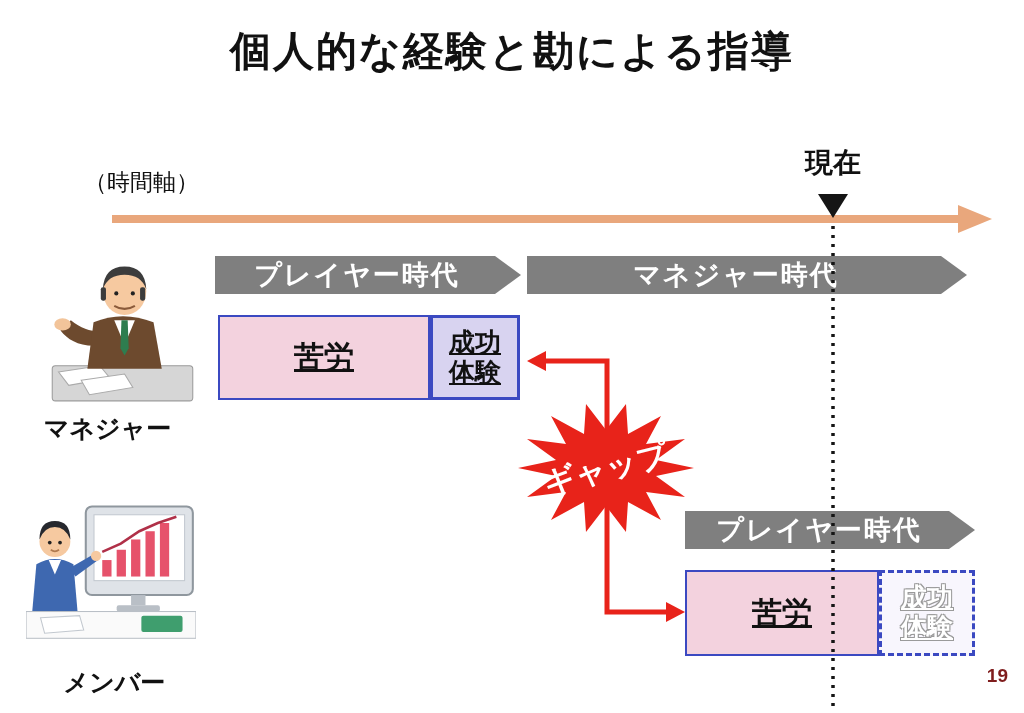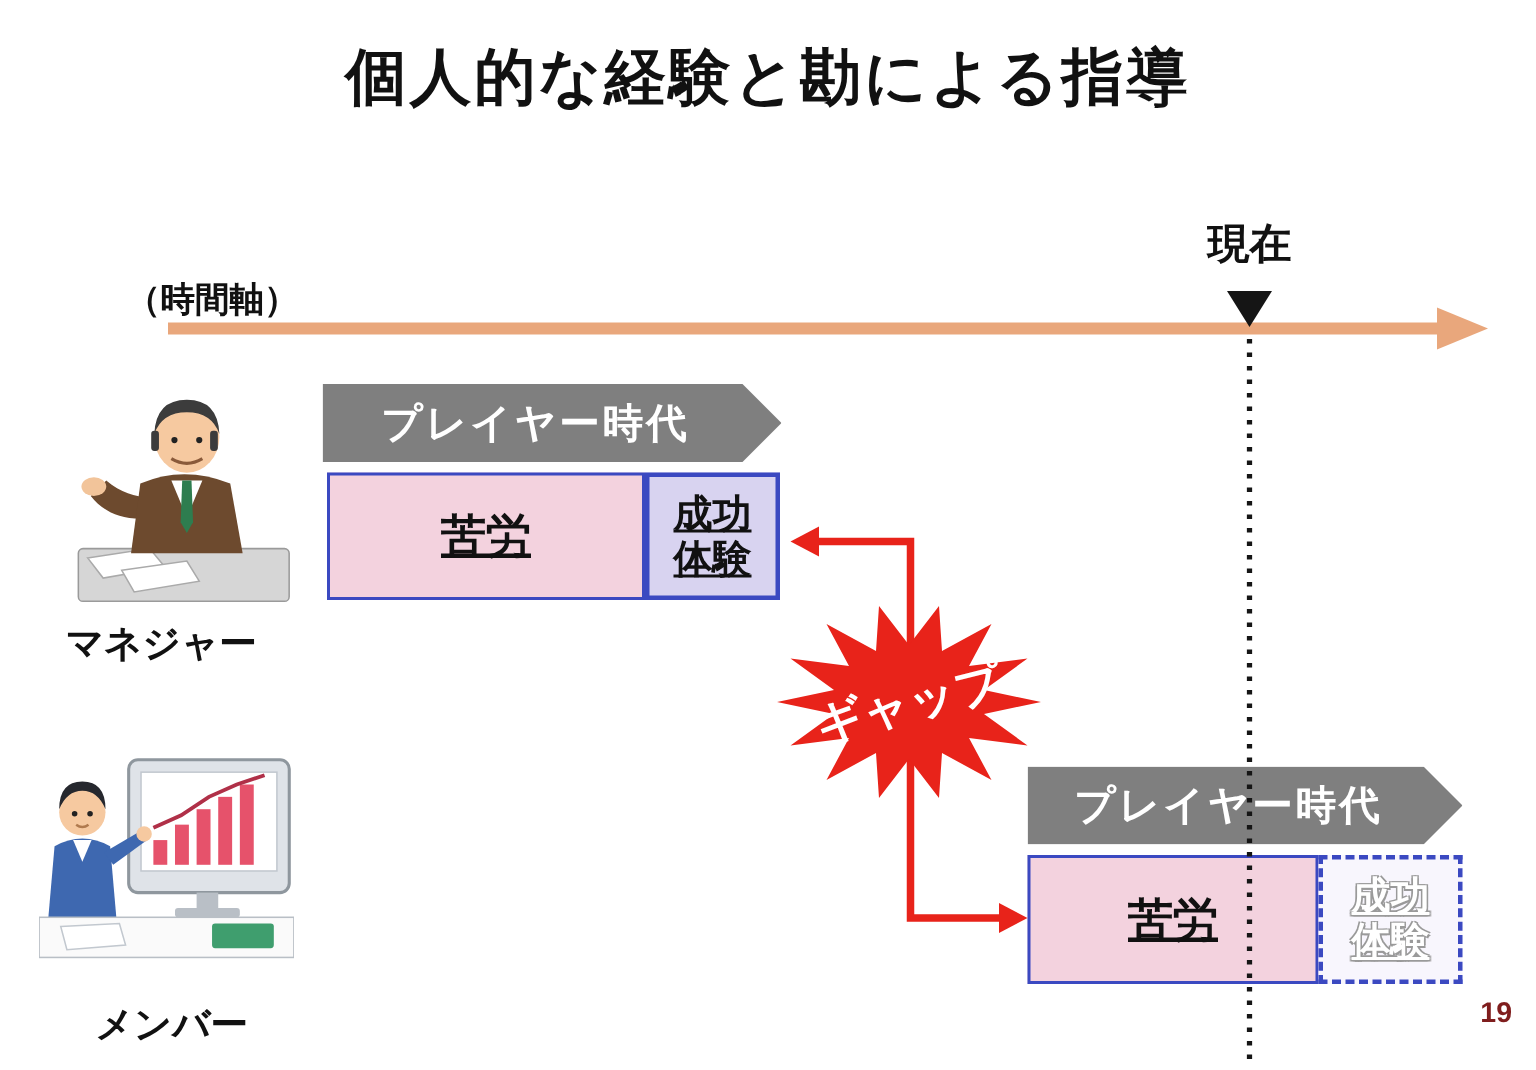--- a/index.html
+++ b/index.html
@@ -3,28 +3,28 @@
 <meta charset="utf-8">
 <style>
   * { margin:0; padding:0; box-sizing:border-box; }
   html,body { background:#ffffff; }
   body { font-family:"Liberation Sans","DejaVu Sans",sans-serif; }
 
   .slide { position:relative; width:1024px; height:713px; margin:0 auto; background:#fff; overflow:hidden; color:var(--text_black,#111);padding-left:38px; }
 
   .title { position:absolute; top:24px; left:0; right:0; text-align:center; font-size:41px; font-weight:900; letter-spacing:2px; }
 
-  .time-axis-label { position:absolute; left:84px; top:184px; font-size:23px; font-weight:700; }
+  .time-axis-label { position:absolute; left:84px; top:167px; font-size:23px; font-weight:400; }
   .now-label { position:absolute; left:793px; top:144px; width:80px; text-align:center; font-size:28px; font-weight:900; }
   .now-marker { position:absolute; left:818px; top:194px; width:0; height:0;
                 border-left:15px solid transparent; border-right:15px solid transparent; border-top:24px solid #151515; }
 
   .layer { position:absolute; left:0; top:0; width:1024px; height:713px; pointer-events:none; }
 
-  .banner { position:absolute; height:52px; background:var(--banner_gray,#7f7f7f); color:#fff;
+  .banner { position:absolute; height:38px; background:var(--banner_gray,#7f7f7f); color:#fff;
             font-weight:800; font-size:27px; letter-spacing:2px;
             display:flex; align-items:center; justify-content:center; padding-right:22px;
             clip-path:polygon(0 0, calc(100% - 26px) 0, 100% 50%, calc(100% - 26px) 100%, 0 100%); }
   .banner-1 { left:215px; top:256px; width:306px; }
   .banner-2 { left:527px; top:256px; width:440px; }
   .banner-3 { left:685px; top:511px; width:290px; }
 
   .box { position:absolute; display:flex; align-items:center; justify-content:center; font-weight:800;text-decoration:underline; }
   .hardship-top    { left:218px; top:315px; width:212px; height:85px; background:var(--box_pink,#f3d2de); border:2px solid var(--border_blue,#3b49c1); font-size:30px; }
   .success-top     { left:430px; top:315px; width:90px;  height:85px; background:var(--box_lavender,#d8d3f0); border:3px solid var(--border_blue,#3b49c1); font-size:26px; flex-direction:column; line-height:1.15; }
@@ -59,20 +59,23 @@
     <line x1="112" y1="219" x2="960" y2="219" stroke="var(--axis_orange,#e9a77c)" stroke-width="8"></line>
     <polygon points="958,205 992,219 958,233" fill="var(--axis_orange,#e9a77c)"></polygon>
   </svg>
 
   <div class="time-axis-label">（時間軸）</div>
   <div class="now-label">現在</div>
   <div class="now-marker"></div>
 
   <div class="banner banner-1">
     <span>プレイヤー時代</span>
+  </div>
+  <div class="banner banner-2">
+    <span>マネジャー時代</span>
   </div>
   <div class="banner banner-3">
     <span>プレイヤー時代</span>
   </div>
 
   <div class="box hardship-top">
     <span>苦労</span>
   </div>
   <div class="box success-top">
     <span>成功</span>

